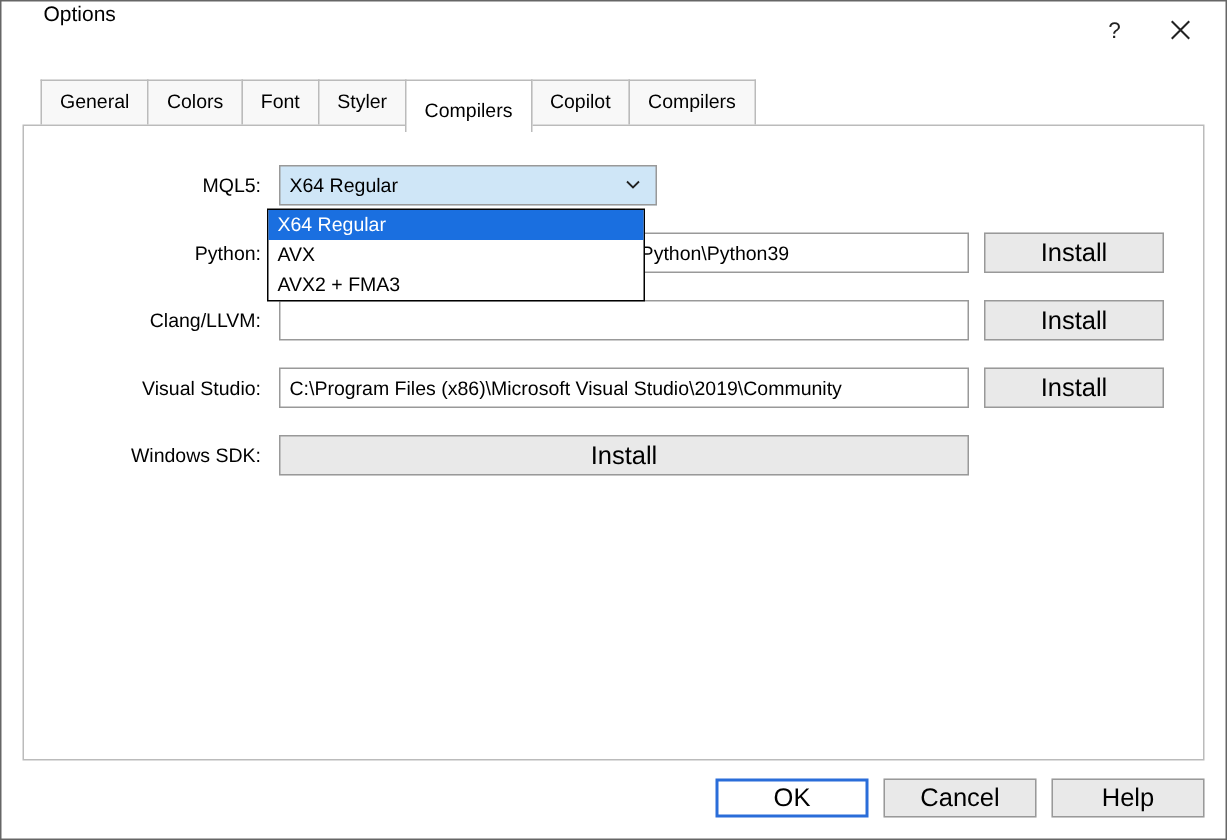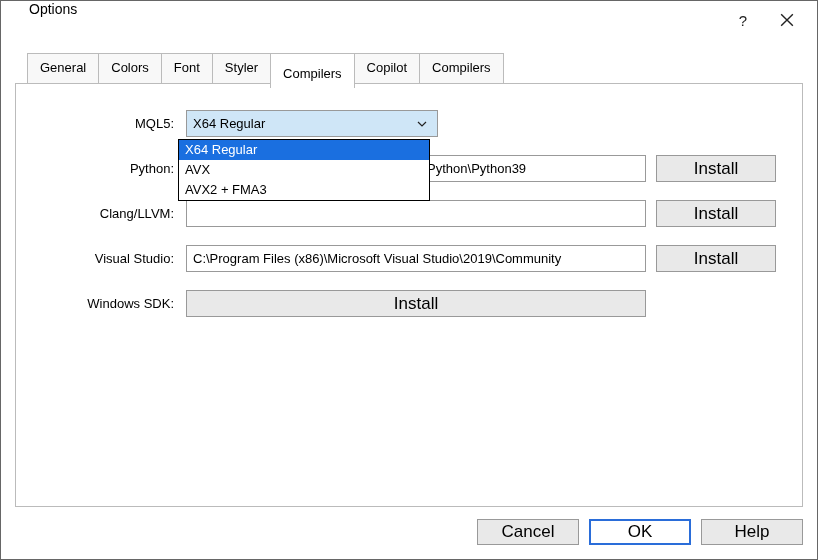--- a/index.html
+++ b/index.html
@@ -211,16 +211,16 @@
       <div class="opt sel">X64 Regular</div>
       <div class="opt">AVX</div>
       <div class="opt">AVX2 + FMA3</div>
     </div>
 
   </div>
 
 </div>
 
 <div class="footer">
+  <div class="btn primary">OK</div>
   <div class="btn">Cancel</div>
-  <div class="btn primary">OK</div>
   <div class="btn">Help</div>
 </div>
 
 </body></html>

